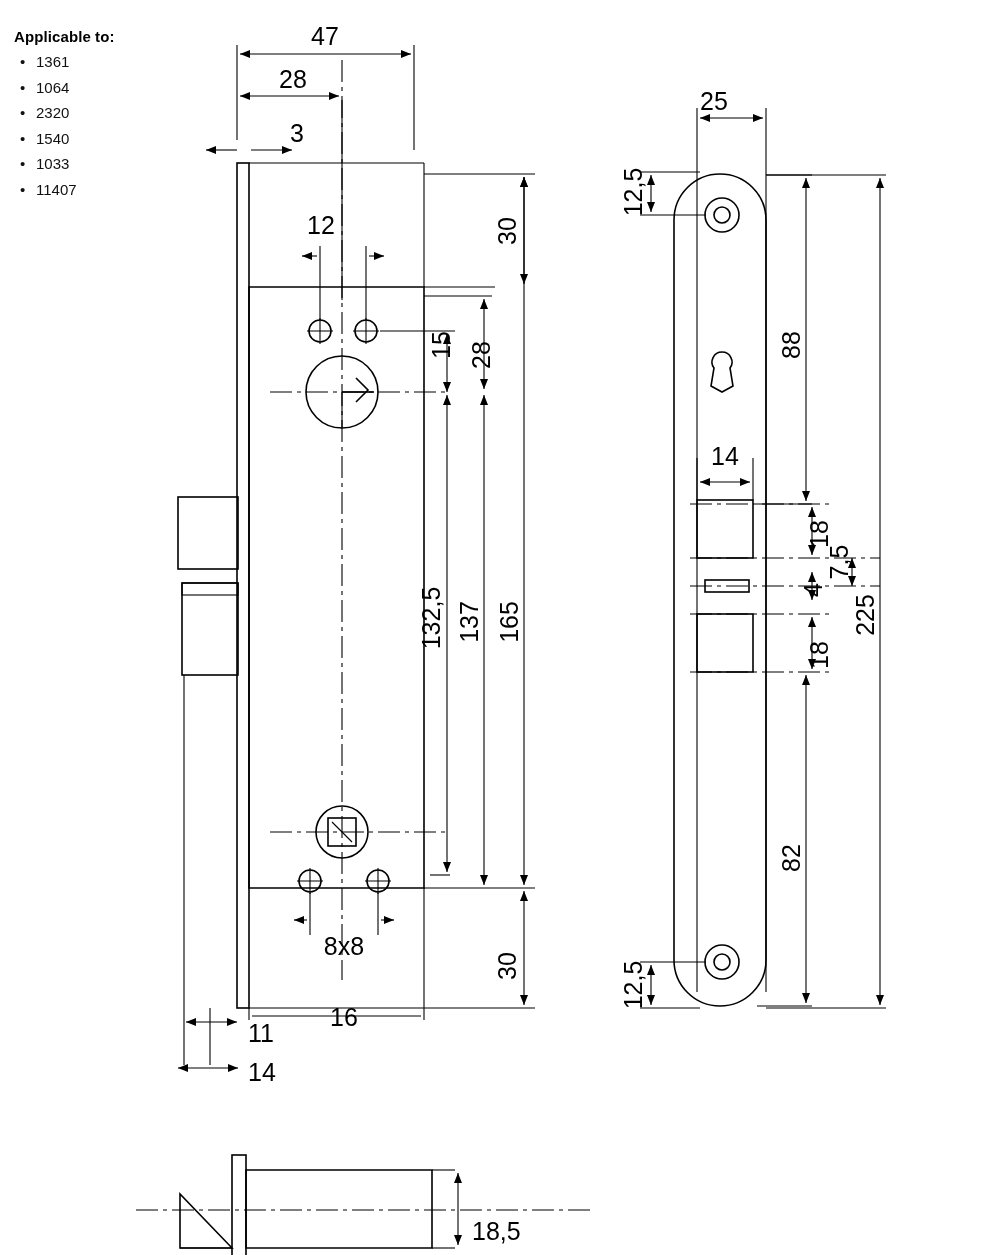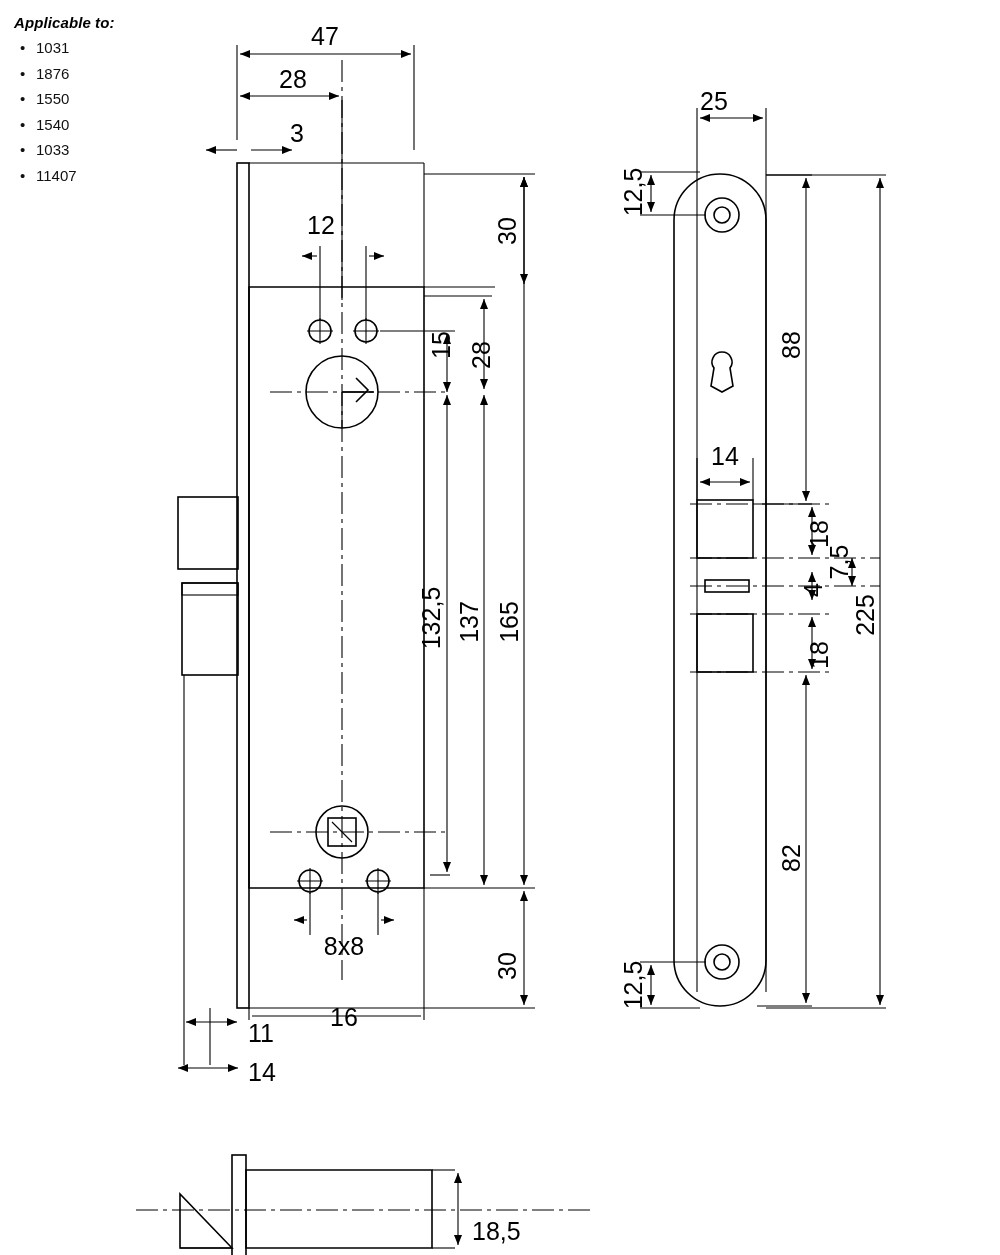--- a/index.html
+++ b/index.html
@@ -25,23 +25,22 @@
   .applicable {
     position: absolute;
     left: 14px;
     top: 10px;
     width: 180px;
   }
   .applicable .title {
     font-size: 15px;
     font-weight: bold;
     color: #000000;
-    margin: 4px 0 4px 0;
+    margin: 18px 0 4px 0;
     letter-spacing: 0.1px;
-    font-style: italic;
   }
   .applicable ul {
     list-style: none;
     margin: 0;
     padding: 0;
   }
   .applicable li {
     font-size: 15px;
     line-height: 25.5px;
     color: #111111;
@@ -79,23 +78,23 @@
   }
 </style>
 </head>
 <body>
 
 <div id="stage">
 
   <div class="applicable">
     <div class="title">Applicable to:</div>
     <ul>
-      <li><span class="bullet">•</span><span>1031</span></li>
-      <li><span class="bullet">•</span><span>1876</span></li>
-      <li><span class="bullet">•</span><span>1550</span></li>
+      <li><span class="bullet">•</span><span>1361</span></li>
+      <li><span class="bullet">•</span><span>1064</span></li>
+      <li><span class="bullet">•</span><span>2320</span></li>
       <li><span class="bullet">•</span><span>1540</span></li>
       <li><span class="bullet">•</span><span>1033</span></li>
       <li><span class="bullet">•</span><span>11407</span></li>
     </ul>
   </div>
 
   <svg class="drawing" viewBox="0 0 1000 1255">
     <defs>
       <marker id="arrEnd" markerWidth="12" markerHeight="12" refX="10" refY="4" orient="auto" markerUnits="userSpaceOnUse">
         <path d="M0,0 L10,4 L0,8 z" fill="#000000"></path>

